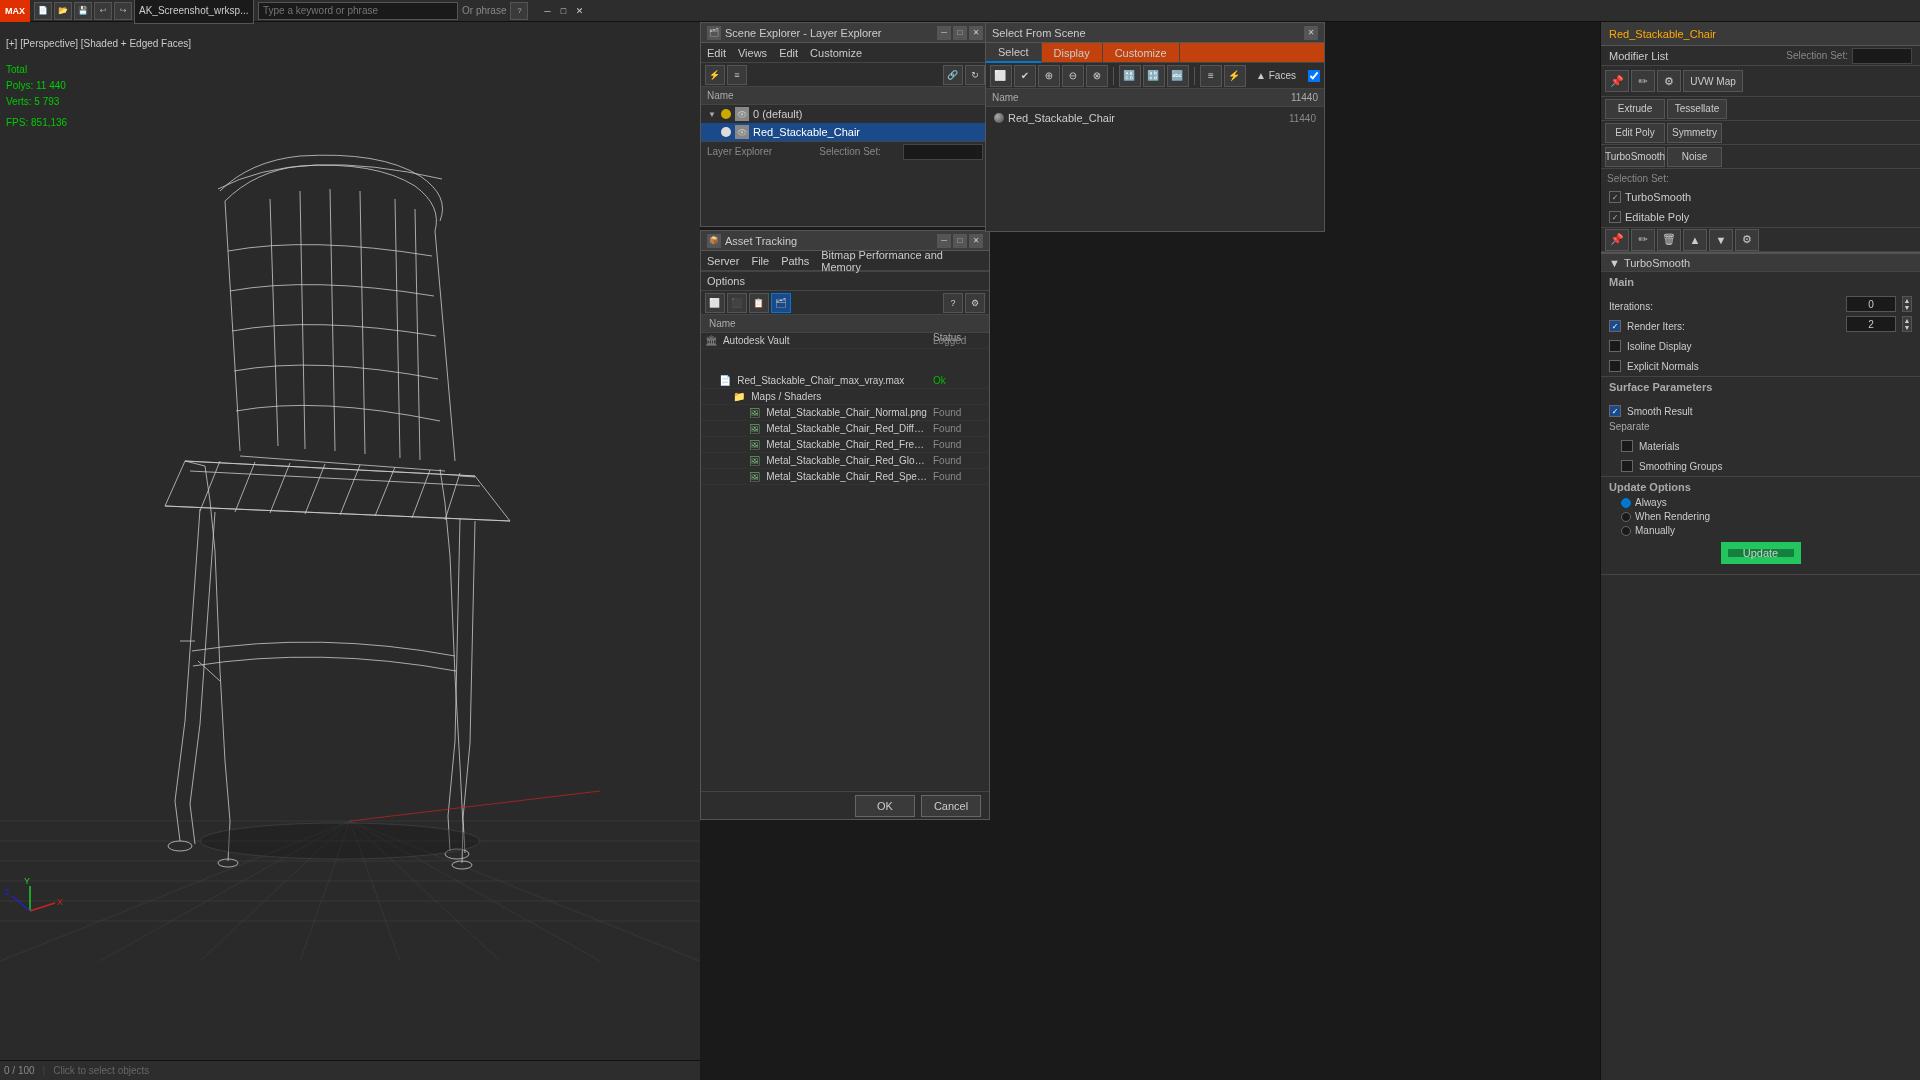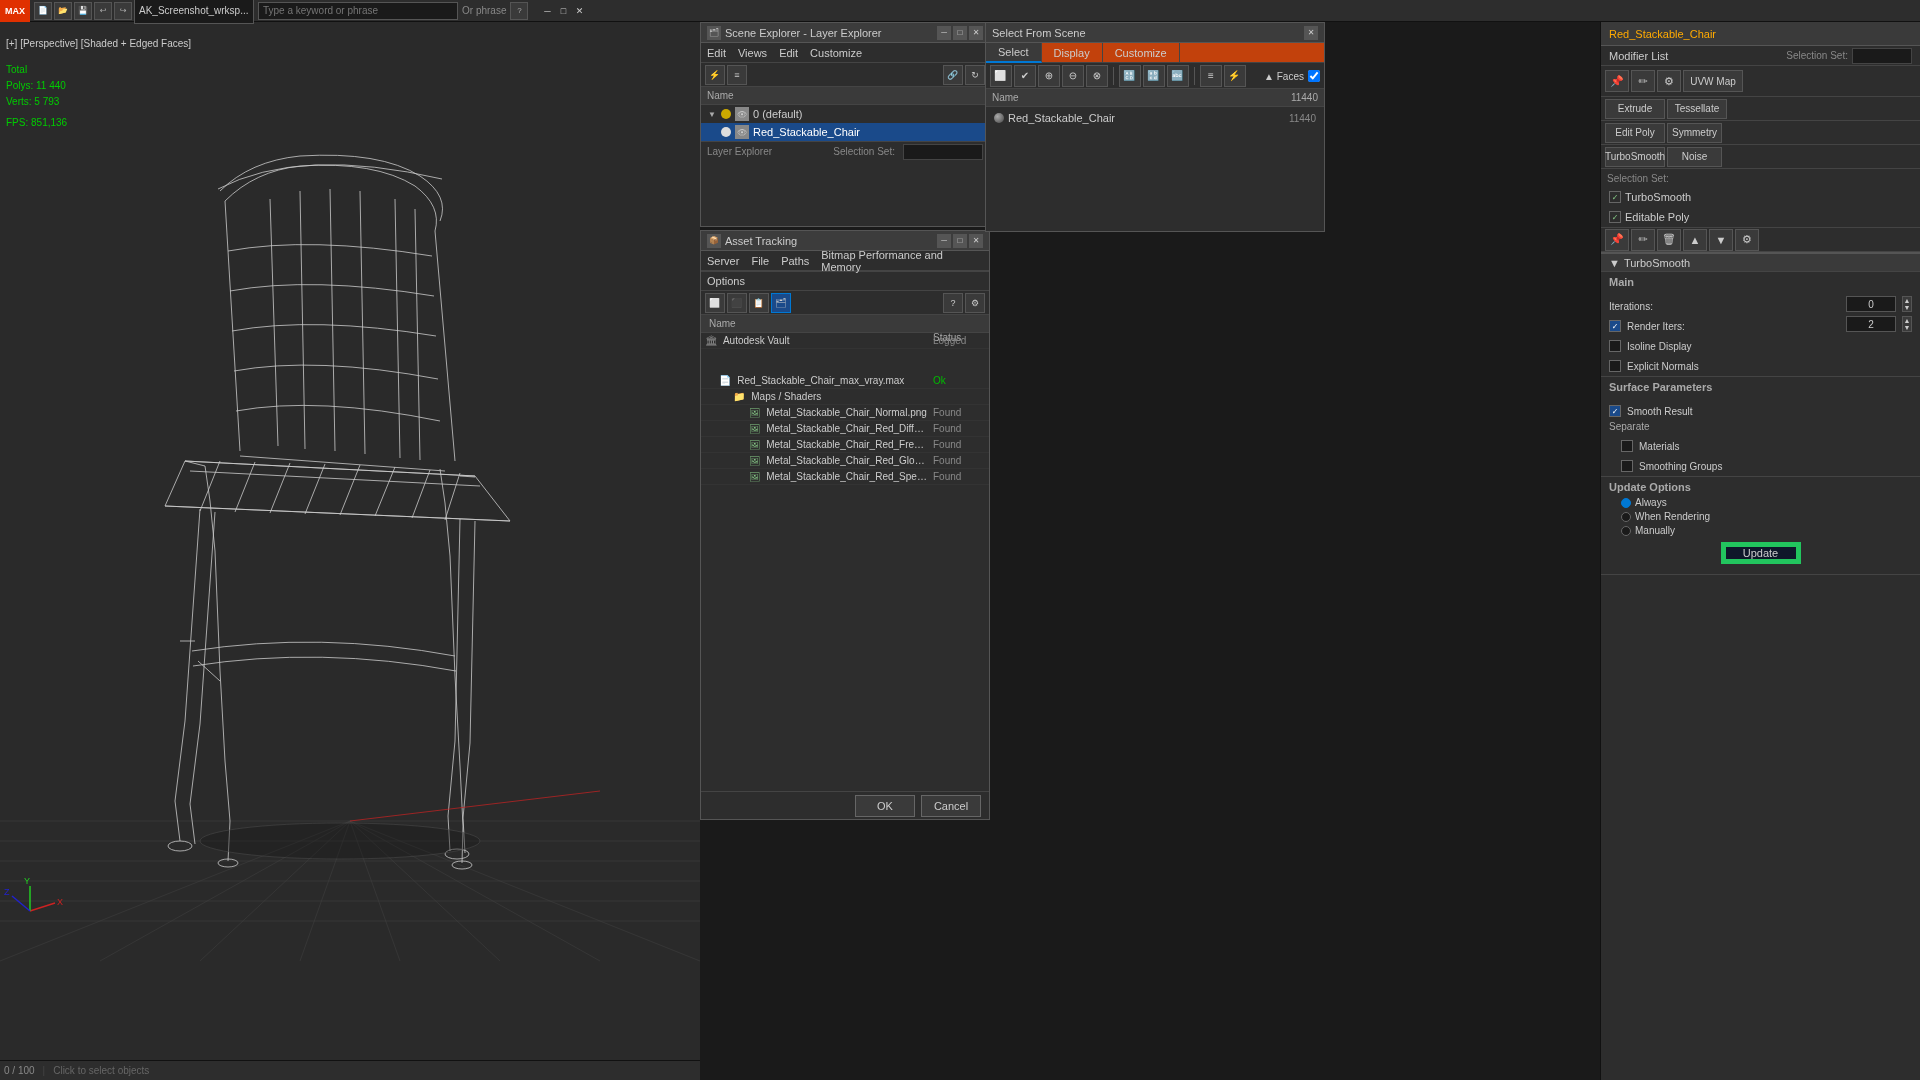--- a/index.html
+++ b/index.html
@@ -277,21 +277,21 @@
       justify-content: center;
       font-size: 8px;
       color: #aaa;
     }
     .panel-status-bar {
       height: 20px;
       background: #2d2d2d;
       display: flex;
       align-items: center;
       padding: 0 6px;
-      gap: 8px;
+      gap: 22px;
       border-top: 1px solid #444;
       font-size: 10px;
       color: #888;
     }
 
     
     #asset-tracking {
       position: absolute;
       top: 230px;
       left: 700px;
@@ -639,22 +639,22 @@
       background: #1a1a1a;
       flex-shrink: 0;
     }
     .rp-radio.checked {
       background: #0078d4;
       border-color: #0078d4;
     }
     .rp-update-btn {
       width: 80px;
       height: 22px;
-      background: #0f172a;
-      border: 5px solid #22c55e;
+      background: #15803d;
+      border: 7px solid #22c55e;
       color: #ccc;
       font-size: 11px;
       cursor: pointer;
       display: flex;
       align-items: center;
       justify-content: center;
       margin: 6px auto;
     }
 
     .rp-icon-row {
@@ -1015,21 +1015,21 @@
     <div class="sfs-tool-btn">⊗</div>
     <div class="sfs-separator"></div>
     <div class="sfs-tool-btn">🔠</div>
     <div class="sfs-tool-btn">🔡</div>
     <div class="sfs-tool-btn">🔤</div>
     <div class="sfs-separator"></div>
     <div class="sfs-tool-btn">≡</div>
     <div class="sfs-tool-btn">⚡</div>
     <div style="flex:1;"></div>
 
-    <div style="display:flex; align-items:flex-end; gap:4px; font-size:10px;">
+    <div style="display:flex; align-items:center; gap:12px; font-size:10px;">
       <span>▲ Faces</span>
       <input type="checkbox" checked="" style="width: 12px; height: 12px;">
     </div>
   </div>
   <div class="sfs-col-header">
     <span class="sfs-col-name">Name</span>
     <span class="sfs-col-count">11440</span>
   </div>
   <div style="padding:2px;">
     <div class="sfs-row">

